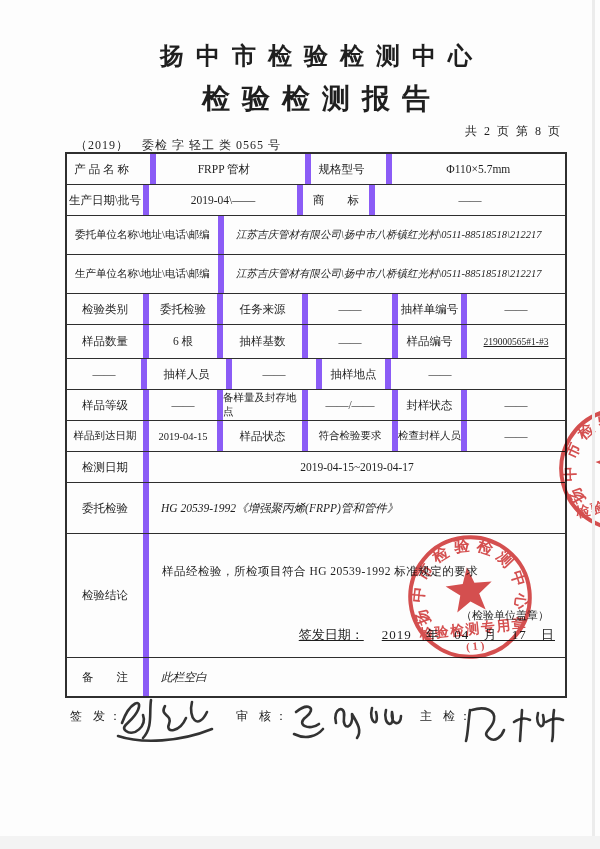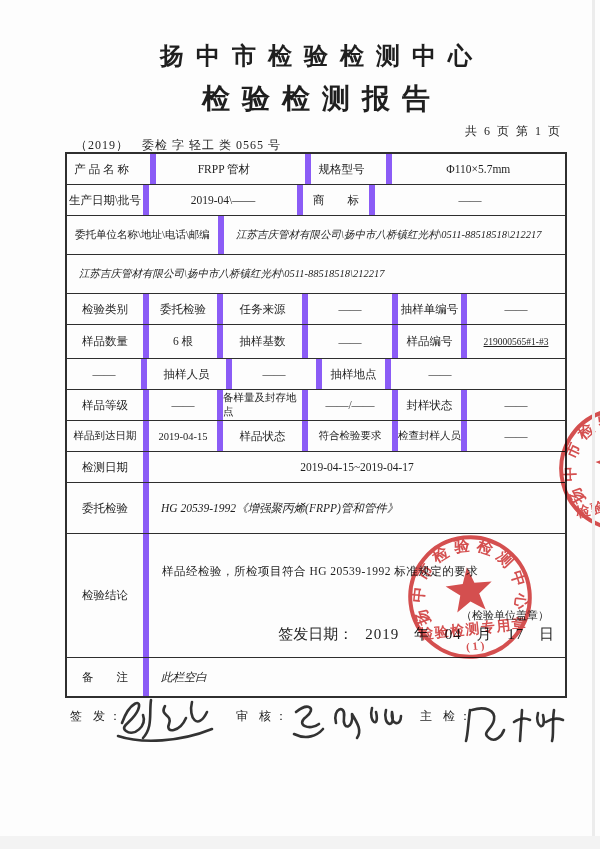--- a/index.html
+++ b/index.html
@@ -27,40 +27,40 @@
   .h30{height:30px}.h33{height:33px}.h38{height:38px}.h50{height:50px}.h123{height:123px}
   .w76{width:76px}.w154{width:154px}.w72{width:72px}.w196{width:196px}
   .w151{width:151px}.w347{width:347px}
   .w74{width:74px}.w85{width:85px}.w90{width:90px}.w69{width:69px}.w104{width:104px}
   .w422{width:422px}
   .dash{color:#3a3a3a;letter-spacing:0;}
 
   .concl{position:relative;}
   .concl-text{position:absolute;left:13px;top:30px;font-size:11.5px;letter-spacing:.5px;}
   .seal-note{position:absolute;right:16px;top:74px;font-size:11px;}
-  .issue-line{position:absolute;right:10px;bottom:13px;font-size:15px;display:flex;gap:12px;}
+  .issue-line{position:absolute;right:10px;bottom:13px;font-size:13px;display:flex;gap:18px;text-decoration:underline;}
   .issue-date{word-spacing:10px;letter-spacing:1px;}
 
   .sig-label{position:absolute;font-size:12px;letter-spacing:4px;}
   .sig{position:absolute;}
   .sig path{fill:none;stroke:#222;stroke-width:2.6;stroke-linecap:round;stroke-linejoin:round;opacity:.92;}
 
   .stamp{position:absolute;mix-blend-mode:multiply;opacity:.9;}
   .stamp-main{left:387px;top:514px;transform:rotate(-6deg);}
   .stamp-edge{left:538px;top:386px;transform:rotate(-14deg);}
 </style>
 </head>
 <body>
 
 <div class="page">
 
   <div class="org-title">扬中市检验检测中心</div>
   <div class="report-title">检验检测报告</div>
   <div class="doc-no">（2019）　委检 字 轻工 类 0565 号</div>
-  <div class="pages">共 6 页 第 1 页</div>
+  <div class="pages">共 2 页 第 8 页</div>
 
   <div class="t">
 
     <div class="tr h30">
       <div class="td w76">产 品 名 称</div>
       <div class="td w154">FRPP 管材</div>
       <div class="td w72">规格型号</div>
       <div class="td w196">Φ110×5.7mm</div>
     </div>
 
@@ -70,20 +70,21 @@
       <div class="td w72">商　　标</div>
       <div class="td w196 dash">——</div>
     </div>
 
     <div class="tr h38">
       <div class="td w151 small">委托单位名称\地址\电话\邮编</div>
       <div class="td w347 small left">江苏吉庆管材有限公司\扬中市八桥镇红光村\0511-88518518\212217</div>
     </div>
 
     <div class="tr h38">
+      <div class="td w151 small">生产单位名称\地址\电话\邮编</div>
       <div class="td w347 small left">江苏吉庆管材有限公司\扬中市八桥镇红光村\0511-88518518\212217</div>
     </div>
 
     <div class="tr h30">
       <div class="td w76">检验类别</div>
       <div class="td w74">委托检验</div>
       <div class="td w85">任务来源</div>
       <div class="td w90 dash">——</div>
       <div class="td w69">抽样单编号</div>
       <div class="td w104 dash">——</div>

